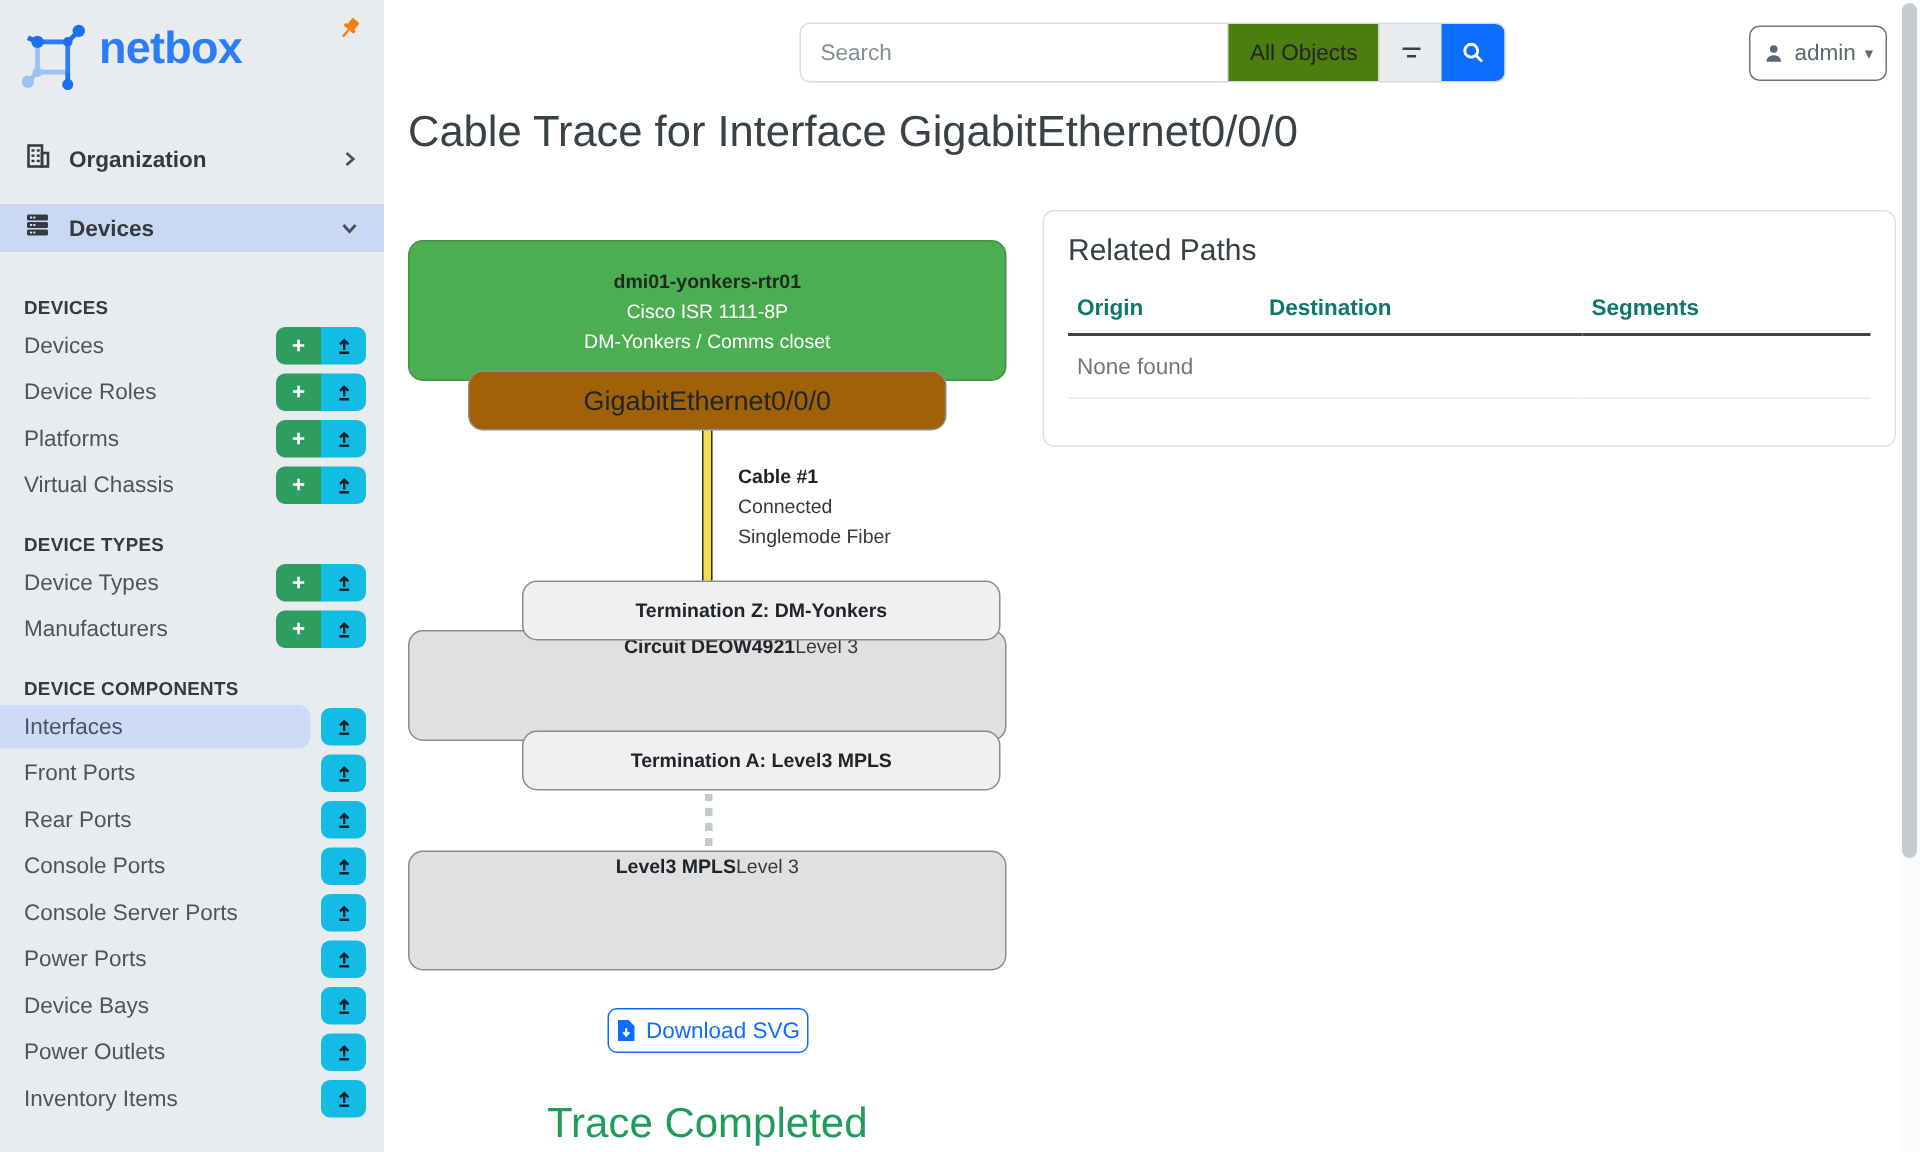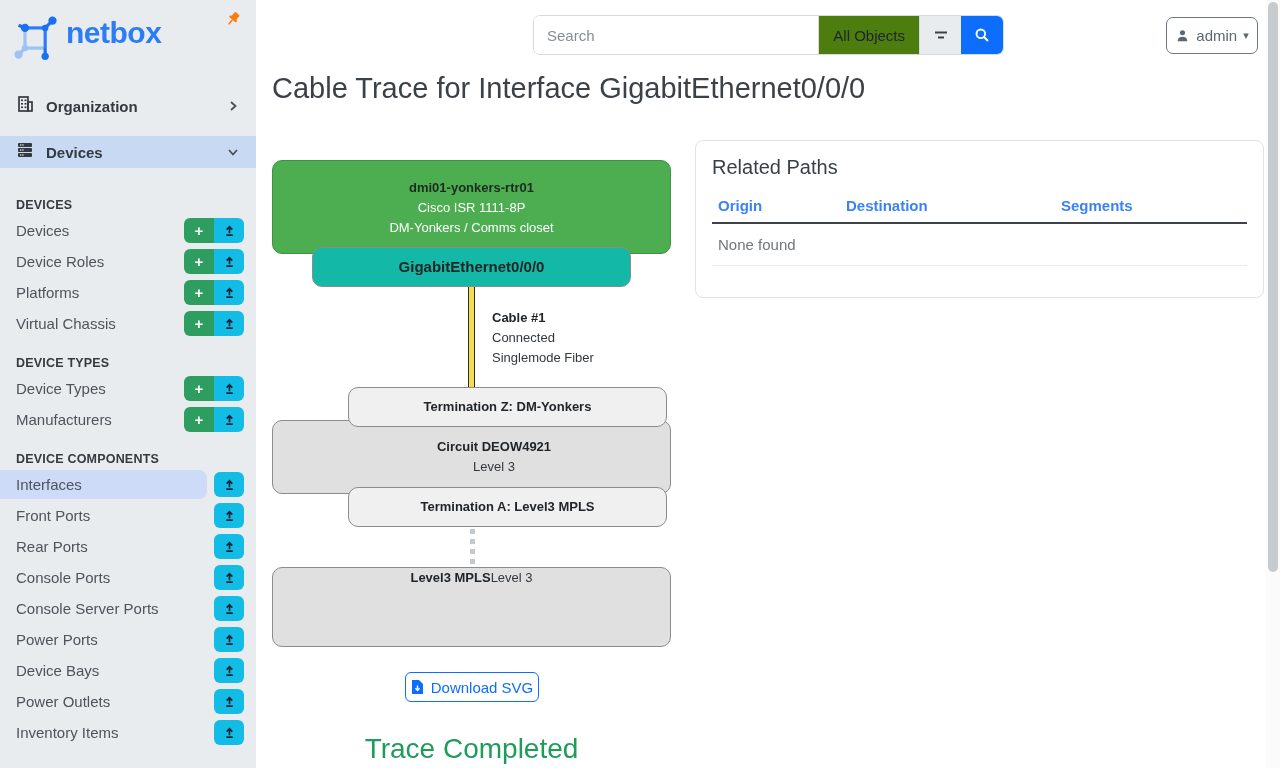--- a/index.html
+++ b/index.html
@@ -59,55 +59,55 @@
 
   .page-title { position:absolute; left:16px; top:72px; font-size:29px; font-weight:400;
                 color:#3a4147; white-space:nowrap; }
 
   
   .box { position:absolute; border-radius:10px; text-align:center; }
   .box-device { left:16px; top:160px; width:399px; height:94px; background:#4cae51;
                 border:1px solid #3f9143; padding-top:17px; }
   .box-device .l1 { font-size:13px; font-weight:bold; color:#1d2b1e; line-height:20px; }
   .box-device .l2 { font-size:13px; color:#ffffff; line-height:20px; cursor:pointer; }
-  .box-iface  { left:56px; top:247px; width:319px; height:40px; background:#14b8a6;
-                border:1px solid #8c8c8c; line-height:38px; font-size:15px; font-weight:bold;
+  .box-iface  { left:56px; top:247px; width:319px; height:40px; background:#a16207;
+                border:1px solid #8c8c8c; line-height:38px; font-size:18px; font-weight:normal;
                 color:#212529; cursor:pointer; }
   .cable-line { position:absolute; left:212px; top:287px; width:7px; height:100px;
                 background:#f2df4e; border-left:1px solid #2b2b2b; border-right:1px solid #2b2b2b; }
   .cable-info { position:absolute; left:236px; top:308px; text-align:left; }
   .cable-info .c1 { font-size:13px; font-weight:bold; color:#212529; line-height:20px; cursor:pointer; }
   .cable-info .c2 { font-size:13px; color:#33383d; line-height:20px; }
   .box-term   { width:319px; height:40px; background:#f0f0f0; border:1px solid #8c8c8c;
                 line-height:38px; font-size:13px; font-weight:bold; color:#212529; z-index:2;margin-left:36px; }
   .term-z { left:56px; top:387px; }
   .term-a { left:56px; top:487px; }
   .box-circuit { left:16px; top:420px; width:399px; height:74px; background:#e0e0e0;
-                border:1px solid #8c8c8c; z-index:1; display:flex; flex-direction:column;
+                border:1px solid #8c8c8c; z-index:1; display:flex; flex-direction:row;
                 justify-content:center;padding-left:45px; }
   .box-circuit .l1, .box-net .l1 { font-size:13px; font-weight:bold; color:#212529; line-height:20px; cursor:pointer; }
   .box-circuit .l2, .box-net .l2 { font-size:13px; color:#33383d; line-height:20px; cursor:pointer; }
   .dotted-line { position:absolute; left:214px; top:529px; width:5px; height:36px;
                 background:repeating-linear-gradient(#c4c9cf 0 5px, transparent 5px 10px); }
   .box-net { left:16px; top:567px; width:399px; height:80px; background:#e0e0e0;
                 border:1px solid #8c8c8c; display:flex; justify-content:center; }
 
   .dl-btn { position:absolute; left:149px; top:672px; width:134px; height:30px;
             border:1px solid #0d6efd; border-radius:6px; background:#fff; color:#0d6efd;
             font-size:15px; display:flex; align-items:center; justify-content:center; gap:7px;
             cursor:pointer; font-family:"Liberation Sans",sans-serif; }
   .trace-status { position:absolute; left:16px; top:733px; width:399px; text-align:center;
             font-size:28px; color:#1e9c5a; }
 
   
   .card { position:absolute; left:439px; top:140px; width:569px; height:158px;
           border:1px solid #dfe3e7; border-radius:8px; background:#fff; }
   .card-title { font-size:20px; color:#383f45; padding:15px 16px 10px 16px; }
   .paths-table { width:calc(100% - 32px); margin:0 16px; border-collapse:collapse; }
-  .paths-table th { text-align:left; font-size:15px; font-weight:bold; color:#3b82f6;
+  .paths-table th { text-align:left; font-size:15px; font-weight:bold; color:#0f766e;
           padding:8px 6px; border-bottom:2px solid #3d4348; }
   .paths-table td { font-size:15px; color:#70767c; padding:12px 6px;
           border-bottom:1px solid #e7e9ea; }
   .col-origin { width:128px; } .col-dest { width:215px; }
 
   
   .scrollbar { position:fixed; right:0; top:0; width:14px; height:768px; background:#fbfbfc; }
   .scroll-thumb { position:absolute; left:2px; top:2px; width:10px; height:570px;
           background:#c8cbcd; border-radius:5px; cursor:pointer; }
 </style>

